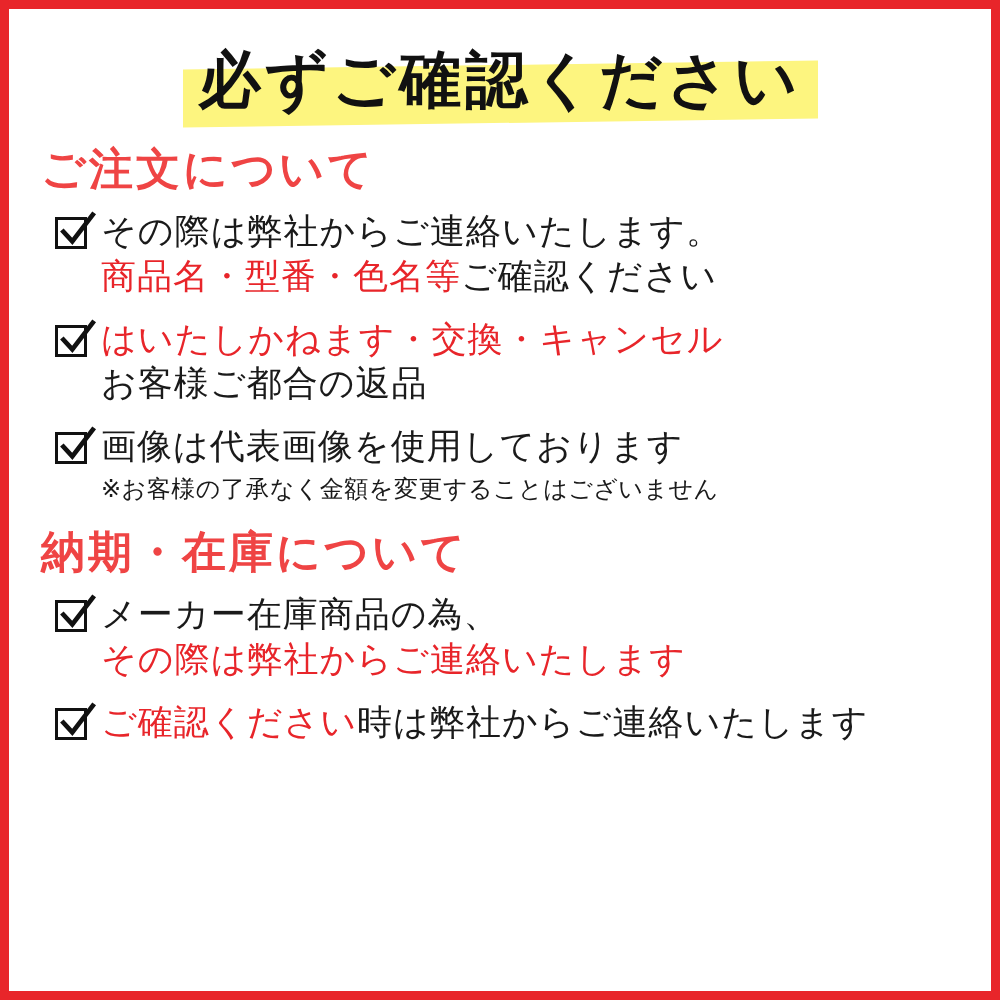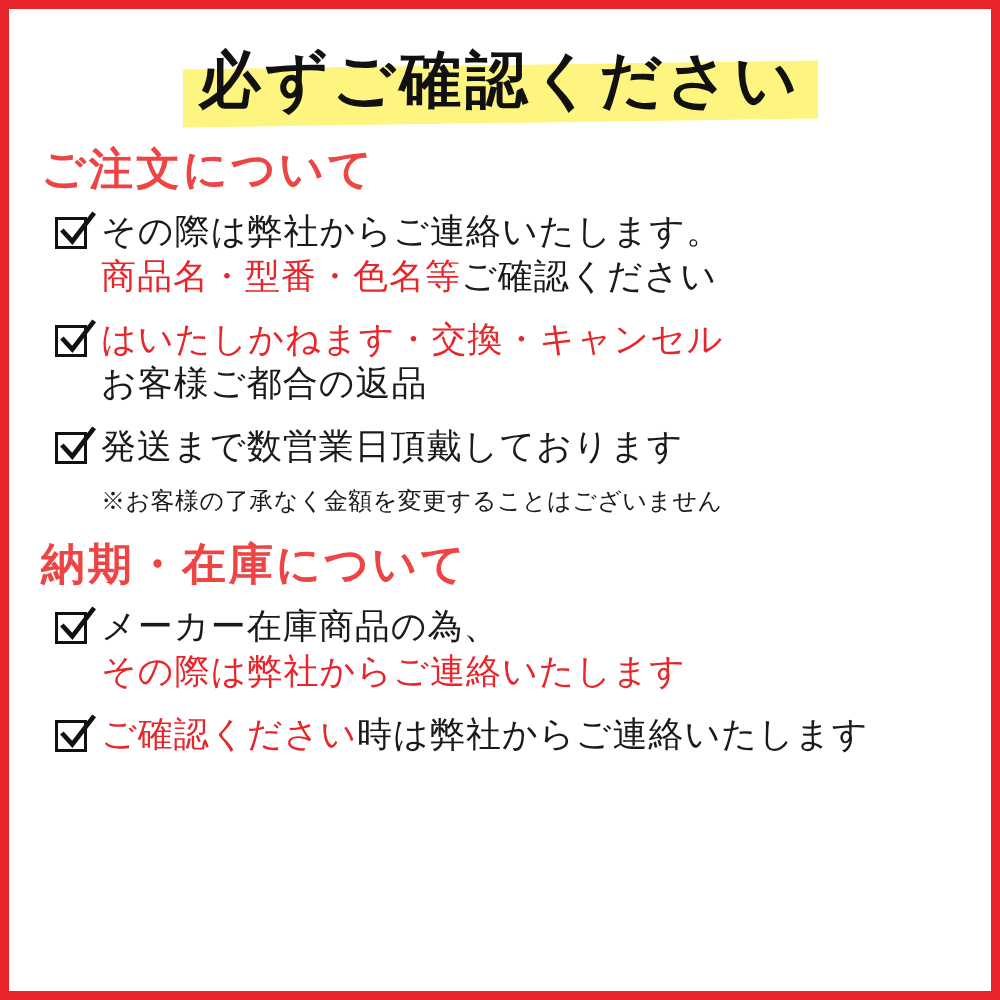--- a/index.html
+++ b/index.html
@@ -116,23 +116,22 @@
     white-space: nowrap;
   }
   .line .red {
     color: #e8252a;
     font-weight: normal;
   }
   .note {
     font-size: 24px;
     color: #1a1a1a;
     letter-spacing: 0.5px;
-    margin-top: 16px;
+    margin-top: 4px;
     white-space: nowrap;
-    font-family: Liberation Mono, monospace;
   }
 </style>
 </head>
 <body>
 
 <div class="frame-top"></div>
 <div class="frame-bottom"></div>
 <div class="frame-left"></div>
 <div class="frame-right"></div>
 
@@ -173,21 +172,21 @@
           </div>
         </div>
         <div class="item">
           <div class="check">
             <div class="box"></div>
             <svg class="tick" viewBox="0 0 40 40">
               <path d="M3 20 L14 32 L37 2" fill="none" stroke="#111111" stroke-width="5" stroke-linecap="butt" stroke-linejoin="miter"></path>
             </svg>
           </div>
           <div class="lines">
-            <div class="line"><span>発送まで数営業日頂戴しております</span></div>
+            <div class="line"><span>画像は代表画像を使用しております</span></div>
             <div class="note">※お客様の了承なく金額を変更することはございません</div>
           </div>
         </div>
       </div>
       <div class="section-heading second">納期・在庫について</div>
       <div class="items">
         <div class="item">
           <div class="check">
             <div class="box"></div>
             <svg class="tick" viewBox="0 0 40 40">

